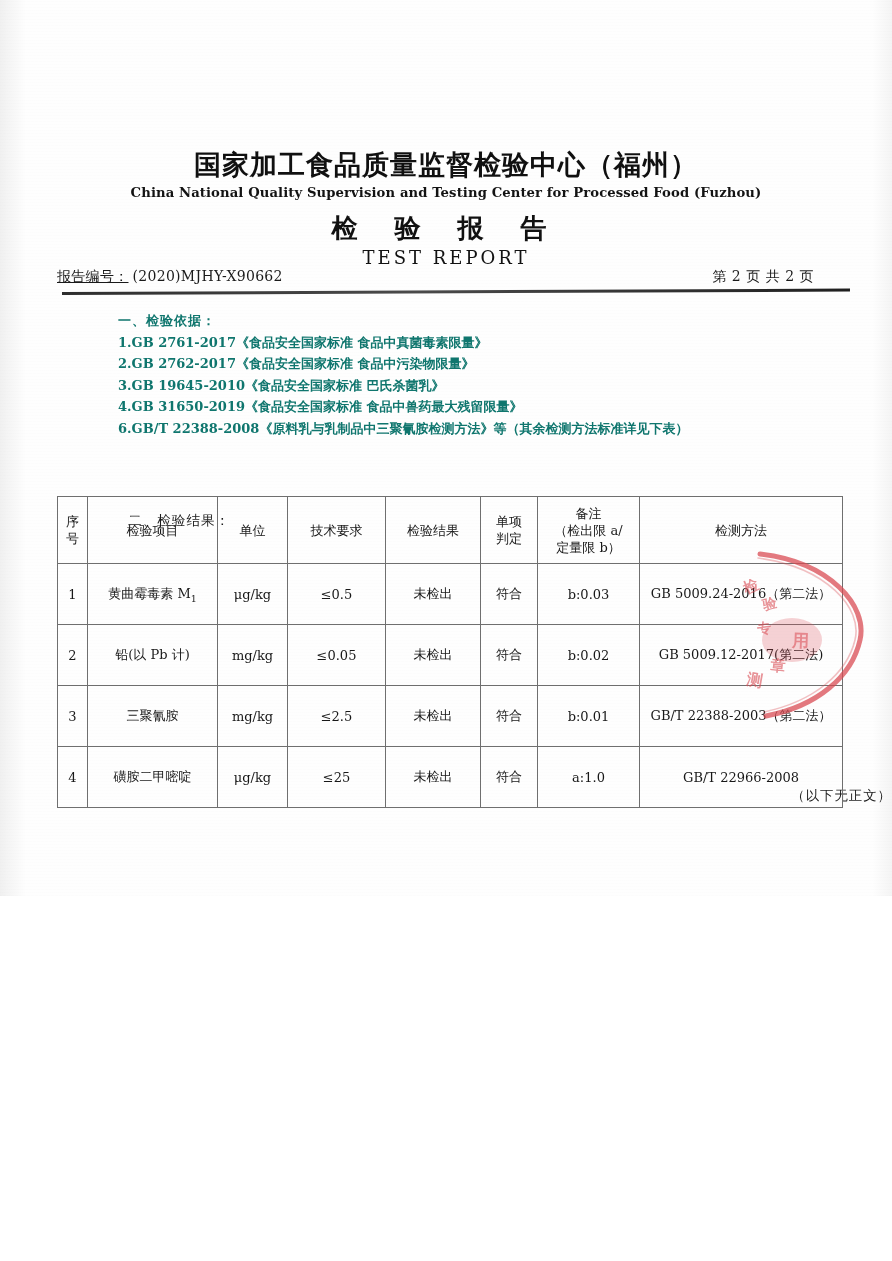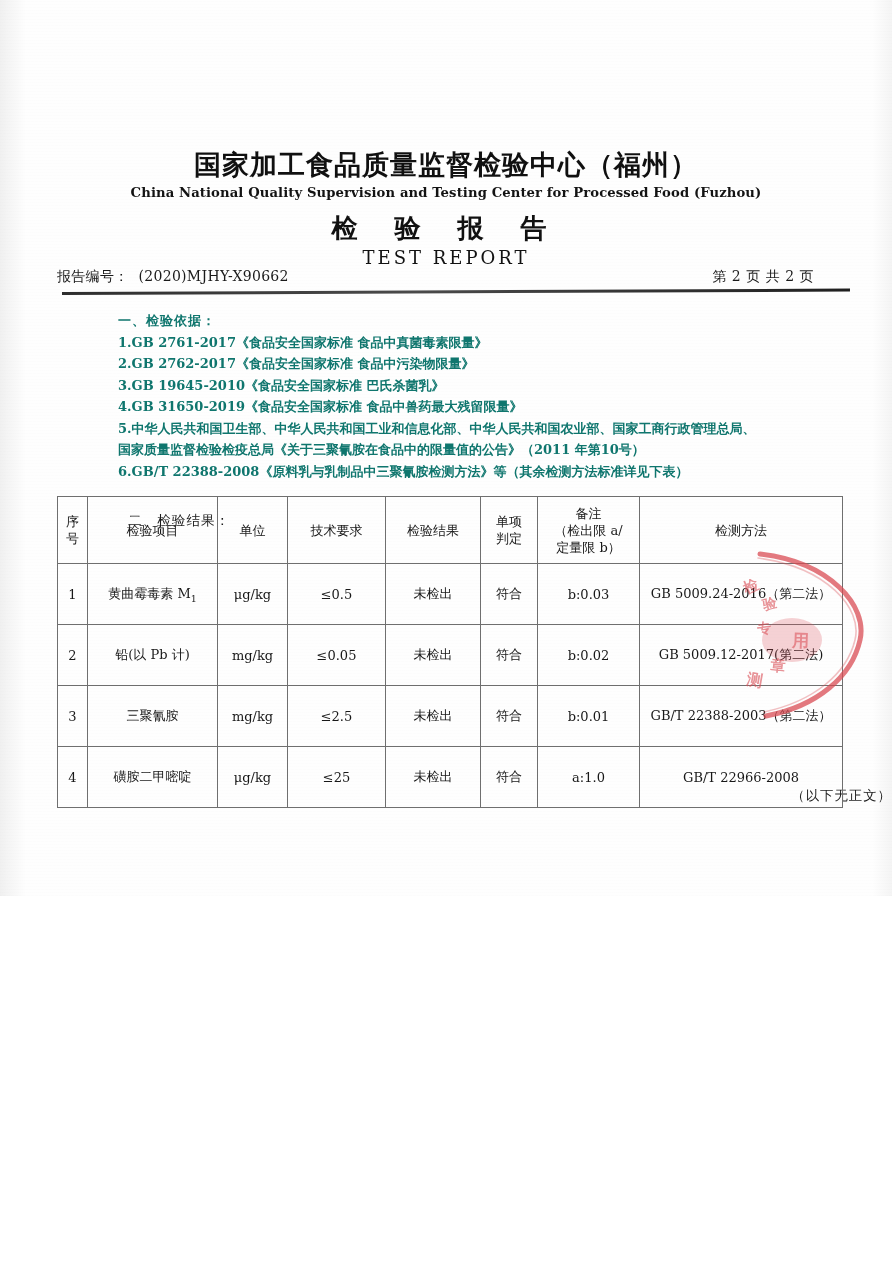--- a/index.html
+++ b/index.html
@@ -89,21 +89,21 @@
     height: 20px;
     font-size: 14px;
   }
   .meta-left {
     position: absolute;
     left: 0; top: 0;
     font-family: "DejaVu Serif", "Liberation Serif", serif;
     white-space: nowrap;
     letter-spacing: .3px;
   }
-  .meta-left .label { margin-right: 10px; }
+  .meta-left .label { margin-right: 4px; text-decoration: underline; }
   .meta-center {
     position: absolute;
     left: 0; right: 0;
     text-align: center;
     top: 1px;
     font-family: "DejaVu Serif", "Liberation Serif", serif;
     font-size: 13.5px;
     letter-spacing: 2px;
   }
   .meta-right {
@@ -238,21 +238,20 @@
     <div class="meta-right">第 2 页 共 2 页</div>
   </div>
   <div class="header-rule"></div>
 
   <div class="body-block">
     <div class="line sect-head">一、检验依据：</div>
     <div class="line">1.GB 2761-2017《食品安全国家标准 食品中真菌毒素限量》</div>
     <div class="line">2.GB 2762-2017《食品安全国家标准 食品中污染物限量》</div>
     <div class="line">3.GB 19645-2010《食品安全国家标准 巴氏杀菌乳》</div>
     <div class="line">4.GB 31650-2019《食品安全国家标准 食品中兽药最大残留限量》</div>
-    <div class="line wrap">5.中华人民共和国卫生部、中华人民共和国工业和信息化部、中华人民共和国农业部、国家工商行政管理总局、国家质量监督检验检疫总局《关于三聚氰胺在食品中的限量值的公告》（2011 年第10号）</div>
     <div class="line">6.GB/T 22388-2008《原料乳与乳制品中三聚氰胺检测方法》等（其余检测方法标准详见下表）</div>
   </div>
 
   <div class="results-head">二、检验结果：</div>
 
   <div class="table-wrap">
     <table class="report">
       <colgroup>
         <col class="c-no">
           <col class="c-item">

